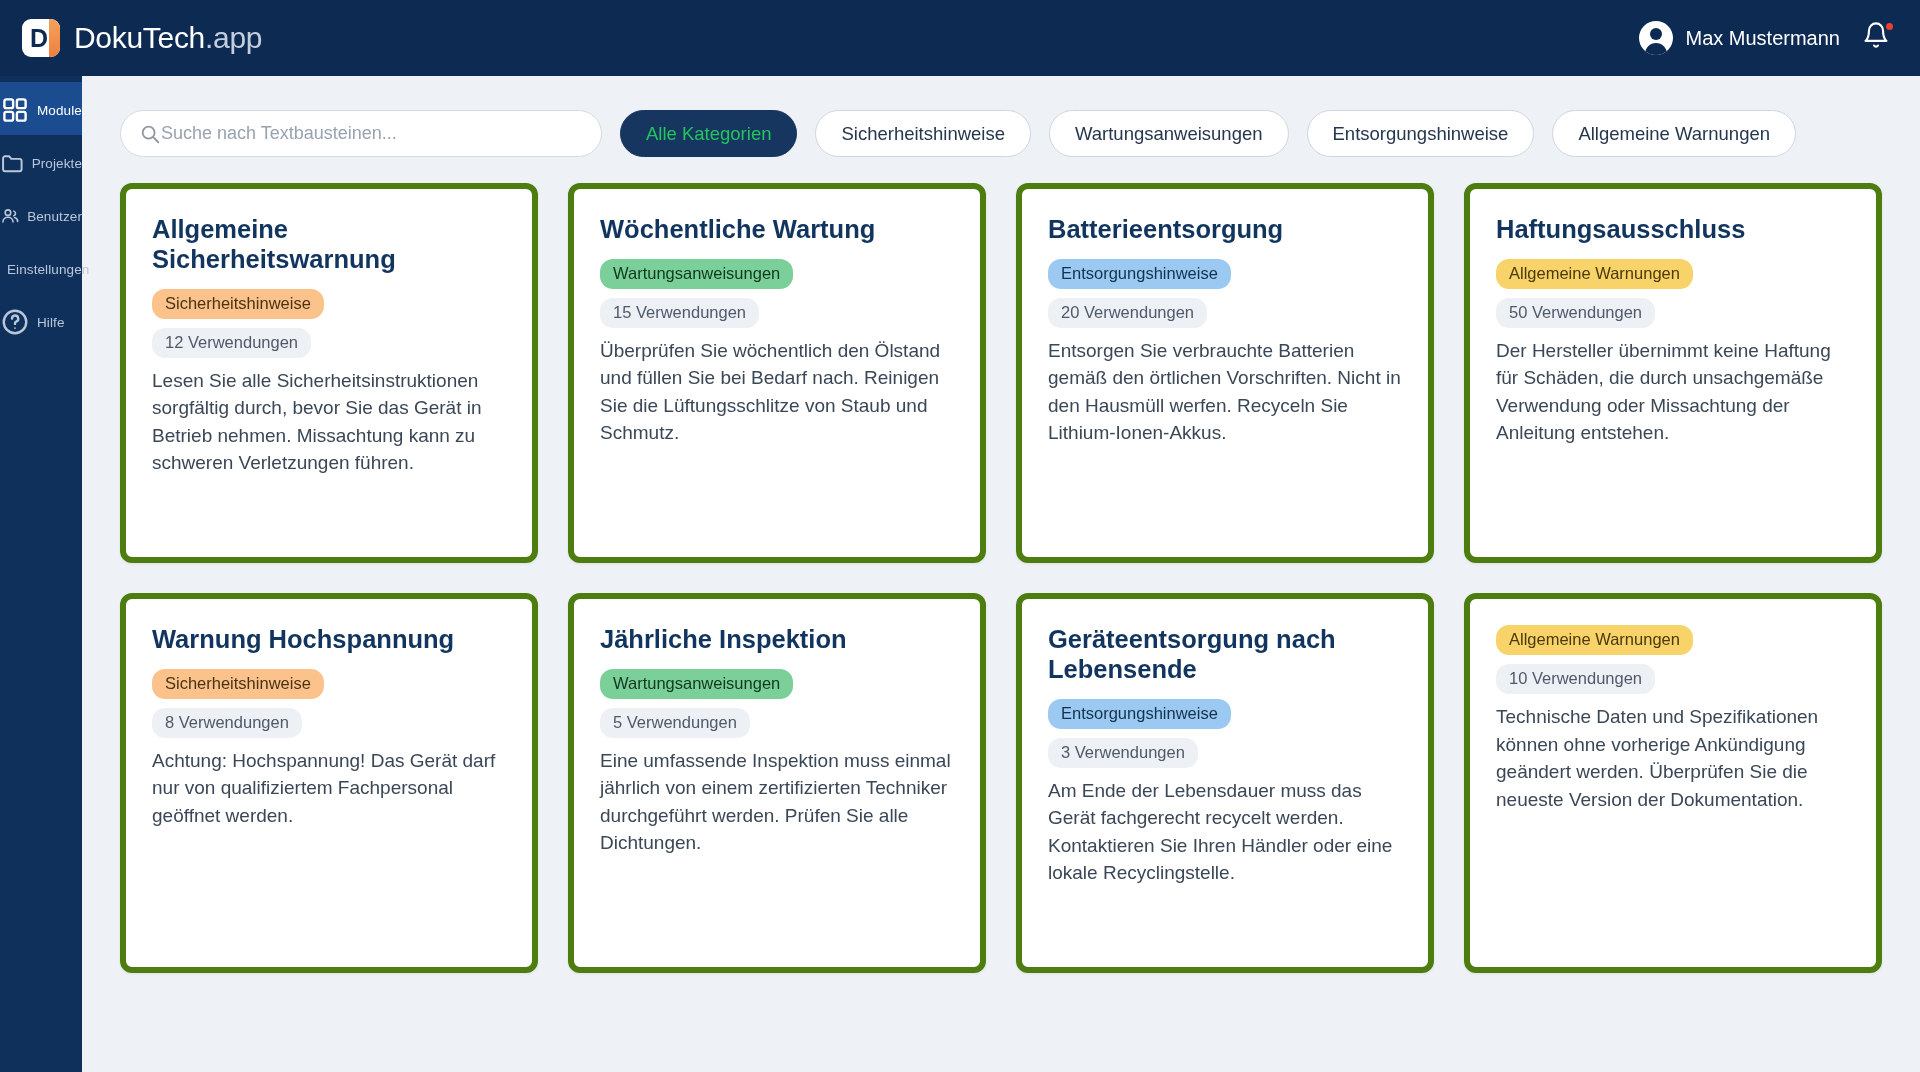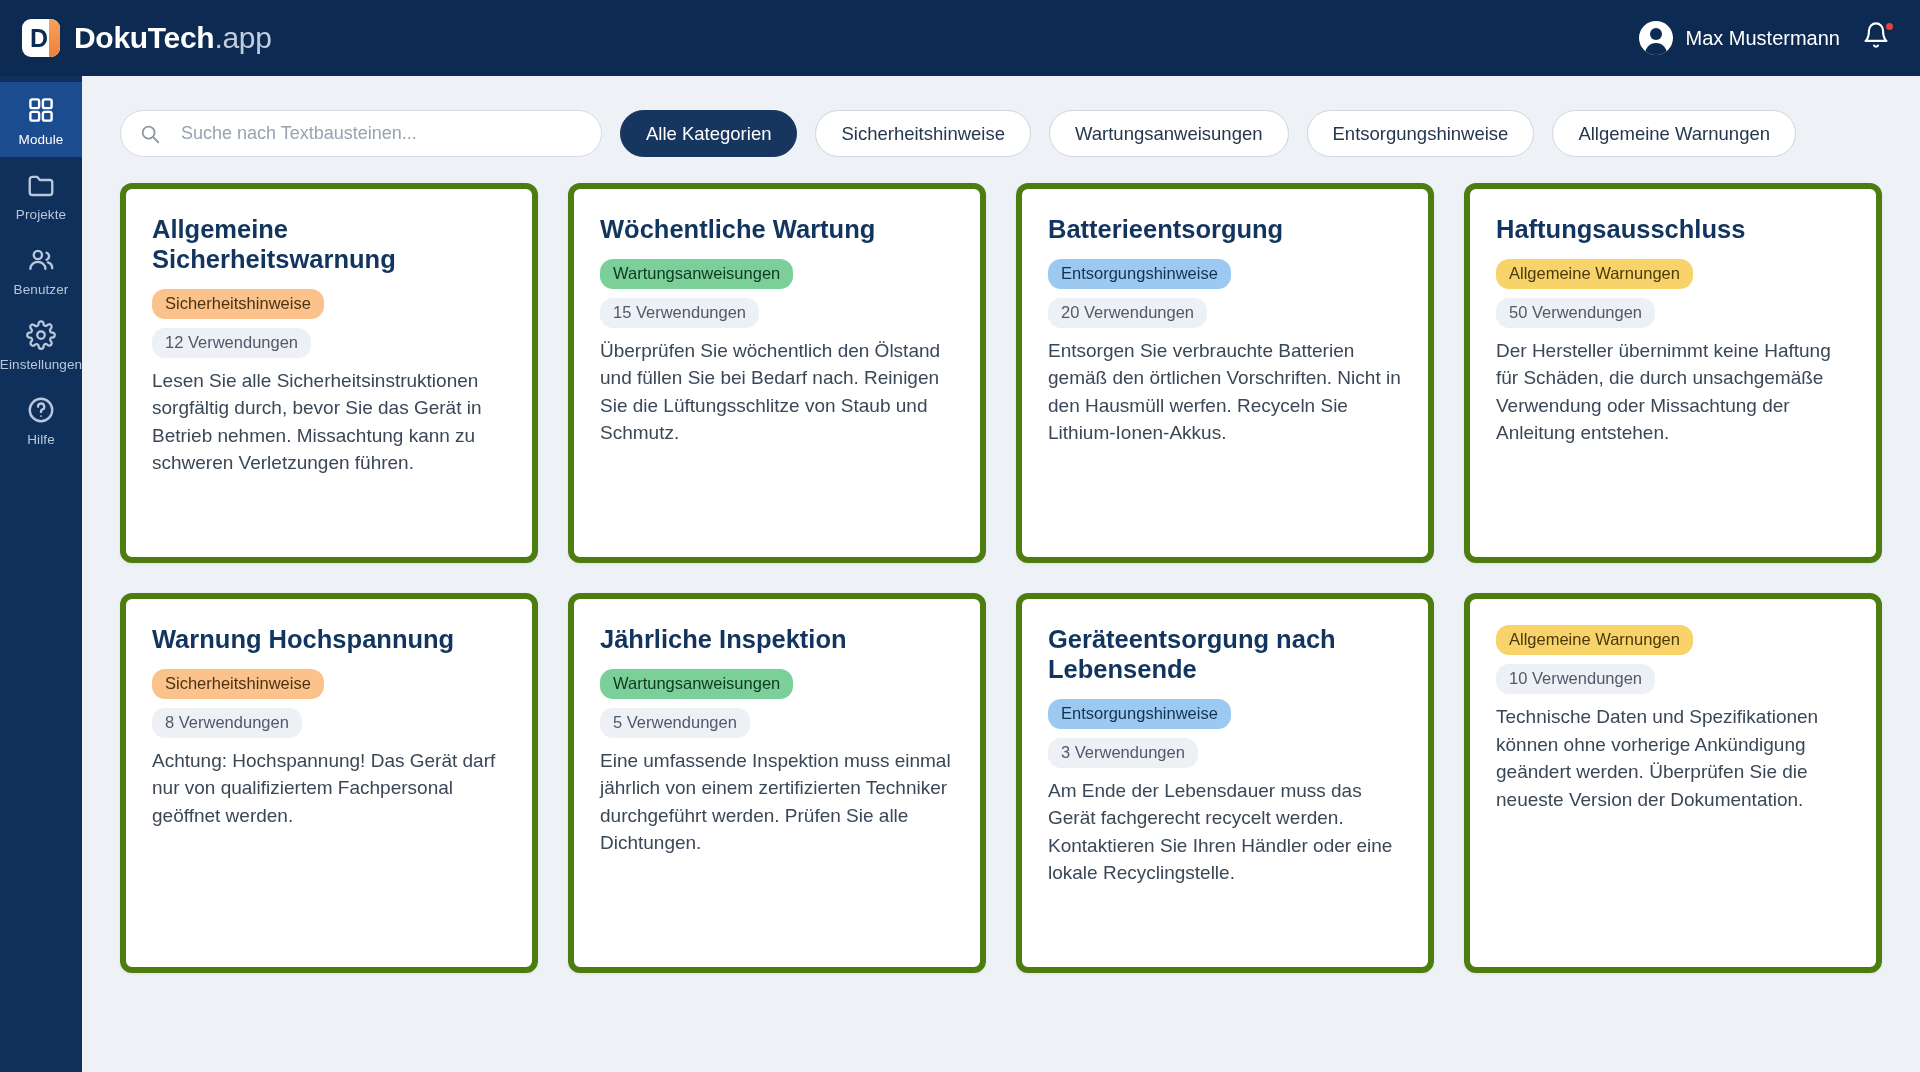--- a/index.html
+++ b/index.html
@@ -34,21 +34,21 @@
   .logo-mark .d {
     font-size: 25px; font-weight: bold; color: #0d2a52;
     line-height: 1; margin-left: -4px;
   }
   .logo-mark .accent {
     position: absolute; right: 0; top: 0; bottom: 0; width: 11px;
     background: linear-gradient(180deg,#f5a25d 0%, #ef7f3c 100%);
     border-top-right-radius: 9px; border-bottom-right-radius: 9px;
   }
   .brand-text { font-size: 30px; color: #ffffff; letter-spacing: -0.3px; }
-  .brand-text .strong { font-weight: bold; }
+  .brand-text .strong { font-weight: normal; }
   .brand-text .light { font-weight: normal; color: #c2cede; }
 
   .header-right { display: flex; align-items: center; gap: 22px; }
   .user-box { display: flex; align-items: center; gap: 13px; }
   .avatar {
     width: 34px; height: 34px; border-radius: 50%;
     background: #ffffff; position: relative; overflow: hidden;
     display: block;
   }
   .avatar::before {
@@ -76,21 +76,21 @@
   .sidebar {
     width: 82px;
     background: #10305c;
     flex: 0 0 82px;
     padding-top: 6px;
     display: flex; flex-direction: column; align-items: center;
   }
   .nav-item {
     width: 82px;
     padding: 13px 0 10px;
-    display: flex; flex-direction: column; align-items: center; gap: 7px;
+    display: flex; align-items: center; gap: 7px;
     color: #b9c7da;
     cursor: pointer;
     position: relative;
   }
   .nav-item .nav-label { font-size: 13.5px; letter-spacing: .1px; }
   .nav-item.active { background: #1b4c8f; color: #ffffff; }
   .nav-item.active .nav-label { color: #ffffff; }
   .nav-icon { width: 30px; height: 30px; display: block; }
 
   
@@ -102,21 +102,21 @@
   }
 
   .toolbar { display: flex; align-items: center; gap: 18px; margin-bottom: 26px; }
   .search-box {
     width: 482px; height: 47px;
     background: #ffffff;
     border: 1px solid #d5dbe4;
     border-radius: 24px;
     display: flex; align-items: center;
     padding: 0 18px;
-    gap: 20px;
+    gap: 0;
   }
   .search-box input {
     border: none; outline: none; width: 100%;
     font-size: 18px; color: #4c5663;
     font-family: "Liberation Sans", sans-serif;
     background: transparent;
   }
   .search-box input::placeholder { color: #98a2b0; }
 
   .chip {
@@ -126,21 +126,21 @@
     border: 1.5px solid #cfd6e0;
     background: #ffffff;
     color: #26374d;
     font-size: 18.5px;
     display: flex; align-items: center; justify-content: center;
     cursor: pointer;
     font-family: "Liberation Sans", sans-serif;
     white-space: nowrap;
   }
   .chip.active {
-    background: #16355f; color: #ffffff; border-color: #16355f;
+    background: #16355f; color: #22c55e; border-color: #16355f;
   }
 
   
   .grid {
     display: grid;
     grid-template-columns: repeat(4, 1fr);
     gap: 30px 30px;
   }
   .card {
     background: #ffffff;

